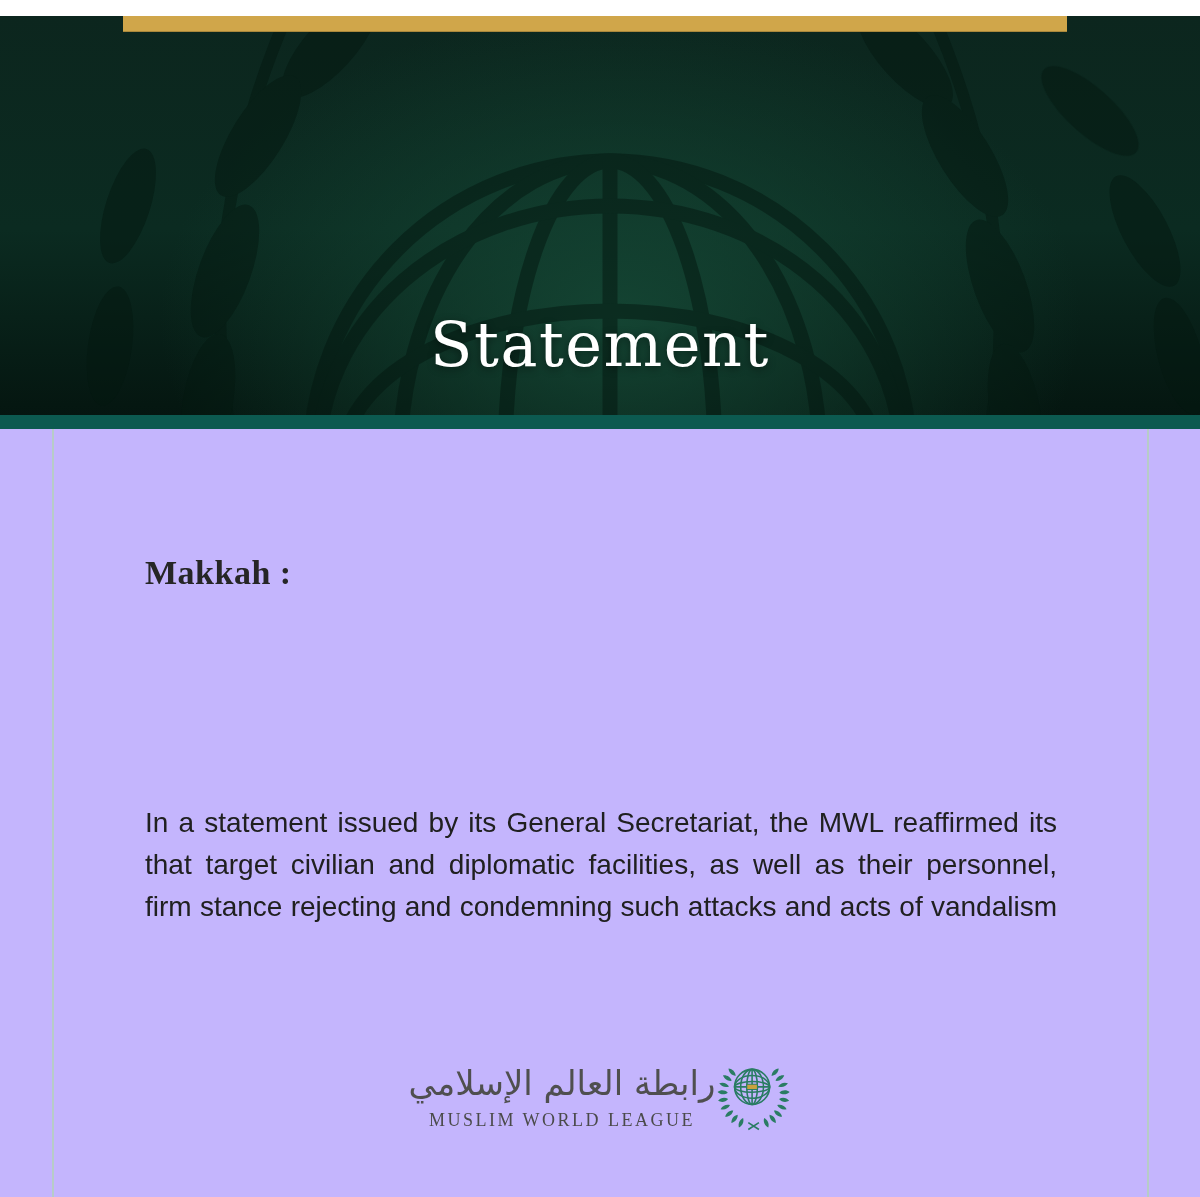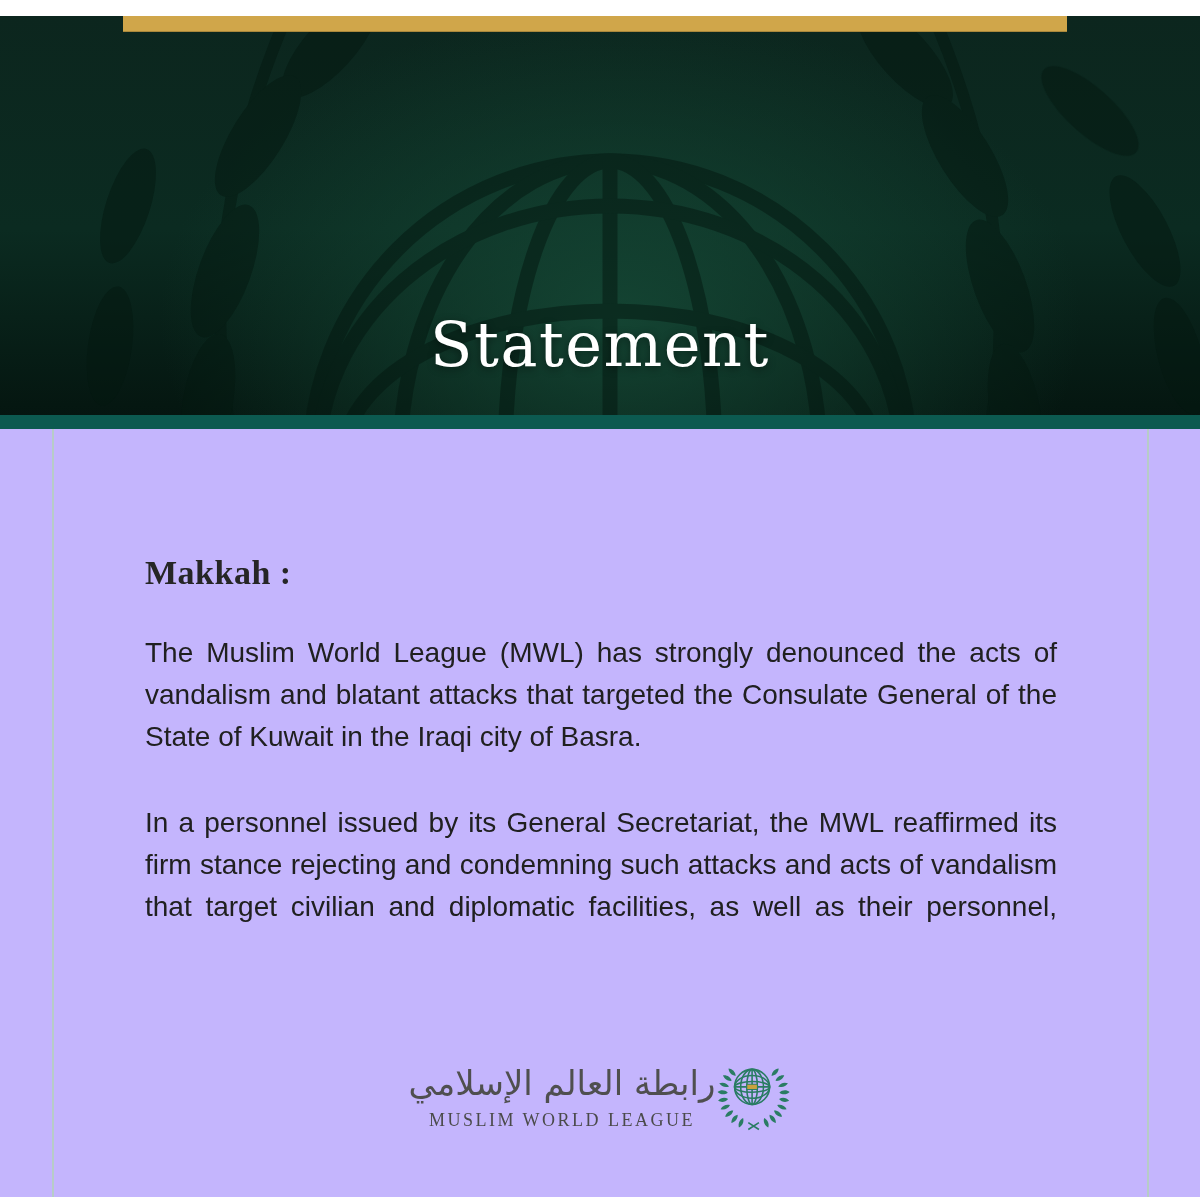--- a/index.html
+++ b/index.html
@@ -138,30 +138,25 @@
   </header>
 
   <div class="teal-band"></div>
 
   <main class="content">
     <div class="frame-line left"></div>
     <div class="frame-line right"></div>
 
     <h2 class="dateline">Makkah :</h2>
 
-    <p class="para para-1">
-      <span class="jline">The Muslim World League (MWL) has strongly denounced the acts of</span>
-      <span class="jline">vandalism and blatant attacks that targeted the Consulate General of the</span>
-      <span class="jline last">State of Kuwait in the Iraqi city of Basra.</span>
-    </p>
 
     <p class="para para-2">
-      <span class="jline">In a personnel issued by its General Secretariat, the MWL reaffirmed its</span>
+      <span class="jline">In a statement issued by its General Secretariat, the MWL reaffirmed its</span>
+      <span class="jline">that target civilian and diplomatic facilities, as well as their personnel,</span>
       <span class="jline">firm stance rejecting and condemning such attacks and acts of vandalism</span>
-      <span class="jline">that target civilian and diplomatic facilities, as well as their personnel,</span>
     </p>
 
     <div class="logo">
       <div class="logo-text">
         <div class="logo-arabic">رابطة العالم الإسلامي</div>
         <div class="logo-english">MUSLIM WORLD LEAGUE</div>
       </div>
       <svg class="emblem" viewBox="0 0 100 100">
         <defs>
           <path id="lf" d="M0 0 C 3.4 -4, 3.4 -9.5, 0 -13.5 C -3.4 -9.5, -3.4 -4, 0 0 Z"></path>

